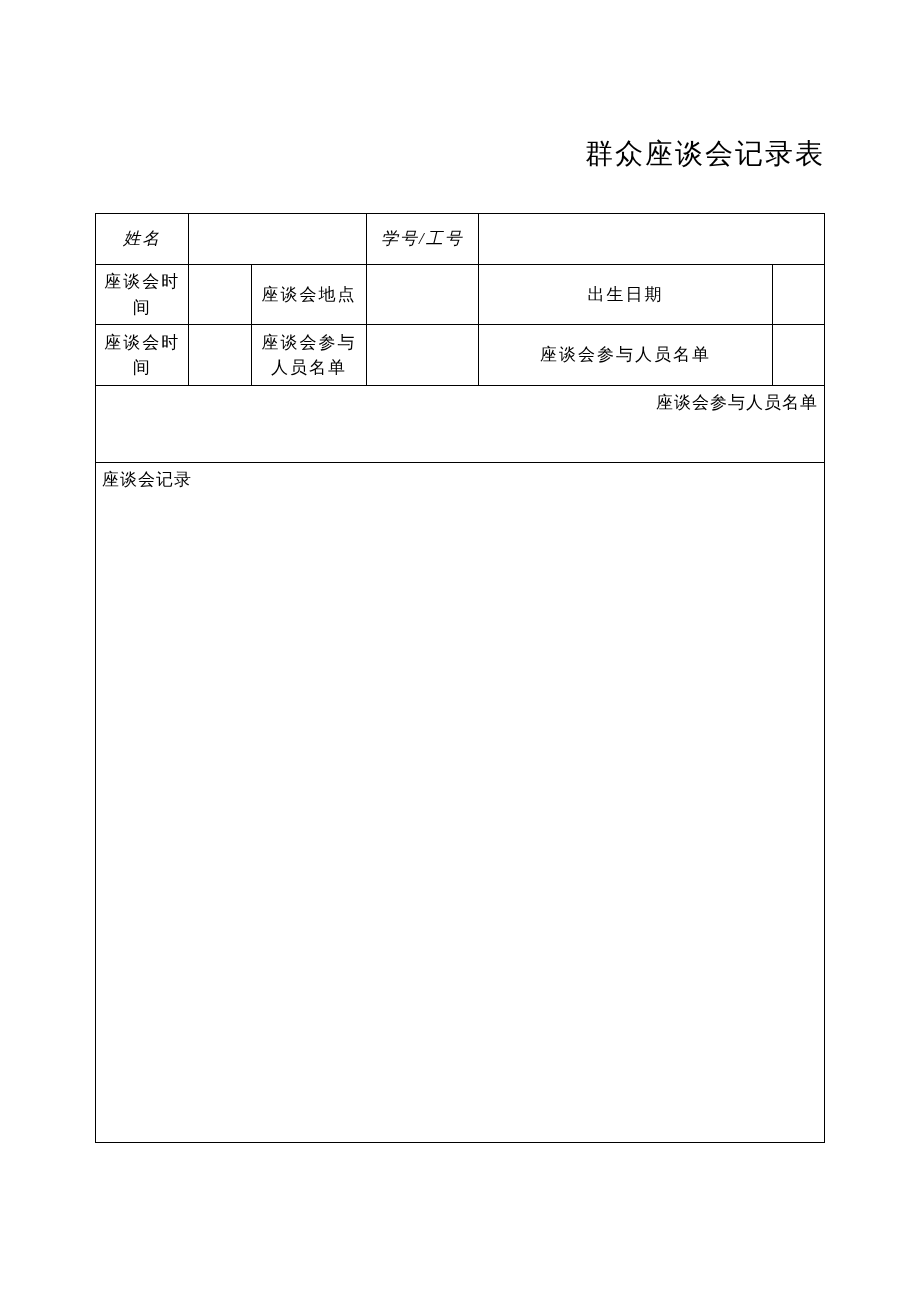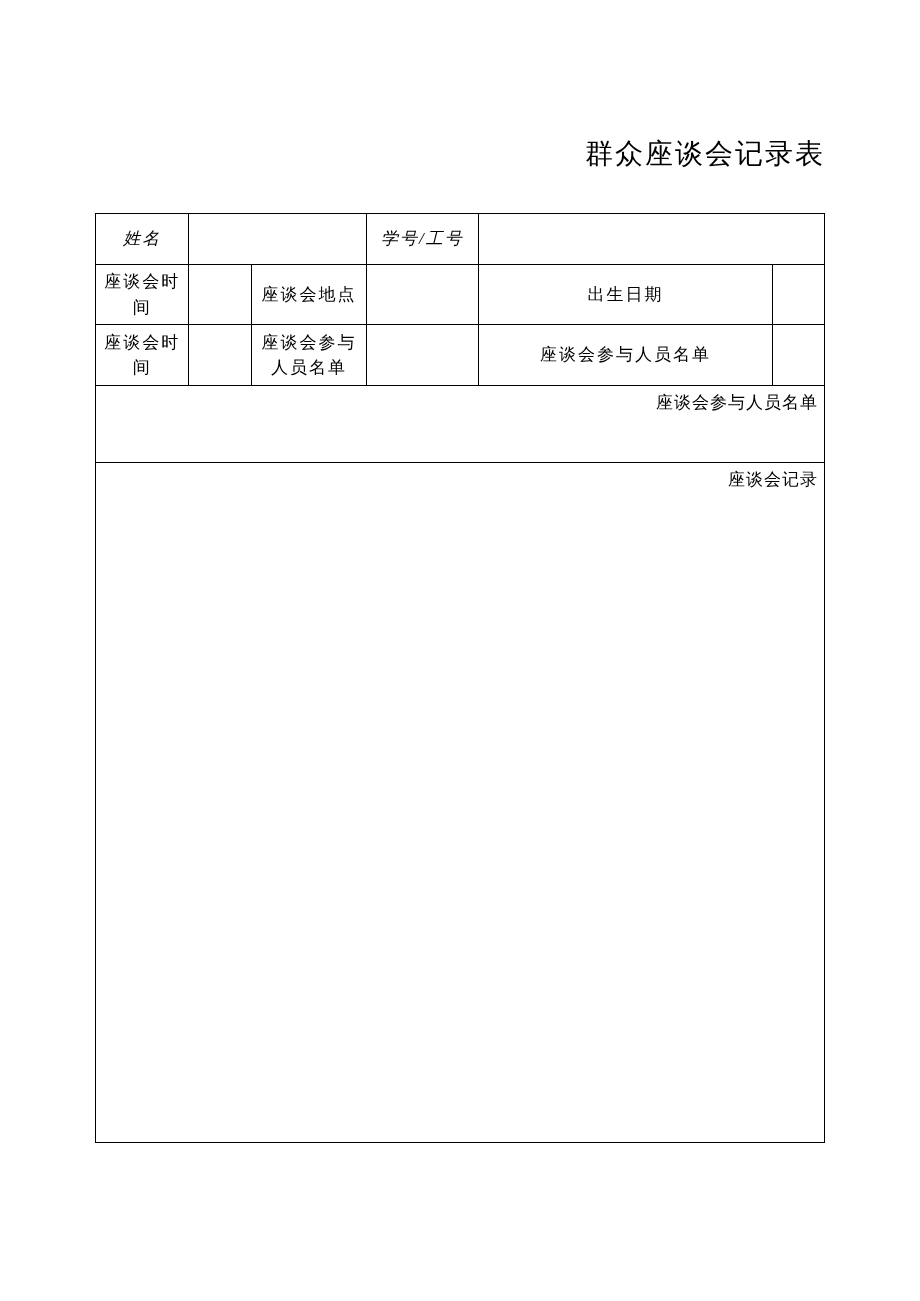--- a/index.html
+++ b/index.html
@@ -54,21 +54,21 @@
     .participants-cell {
       height: 77px !important;
       text-align: right;
       vertical-align: top !important;
       padding: 4px 6px !important;
       letter-spacing: 1px;
       font-family: Liberation Serif, serif;
     }
     .minutes-cell {
       height: 680px !important;
-      text-align: right;
+      text-align: left;
       vertical-align: top !important;
       padding: 4px 6px !important;
       letter-spacing: 1px;
       margin-top: 16px;
     }
     .c1 { width: 12.8%; }
     .c2 { width: 8.6%; }
     .c3 { width: 15.8%; }
     .c4 { width: 15.3%; }
     .c5 { width: 15.6%; }

